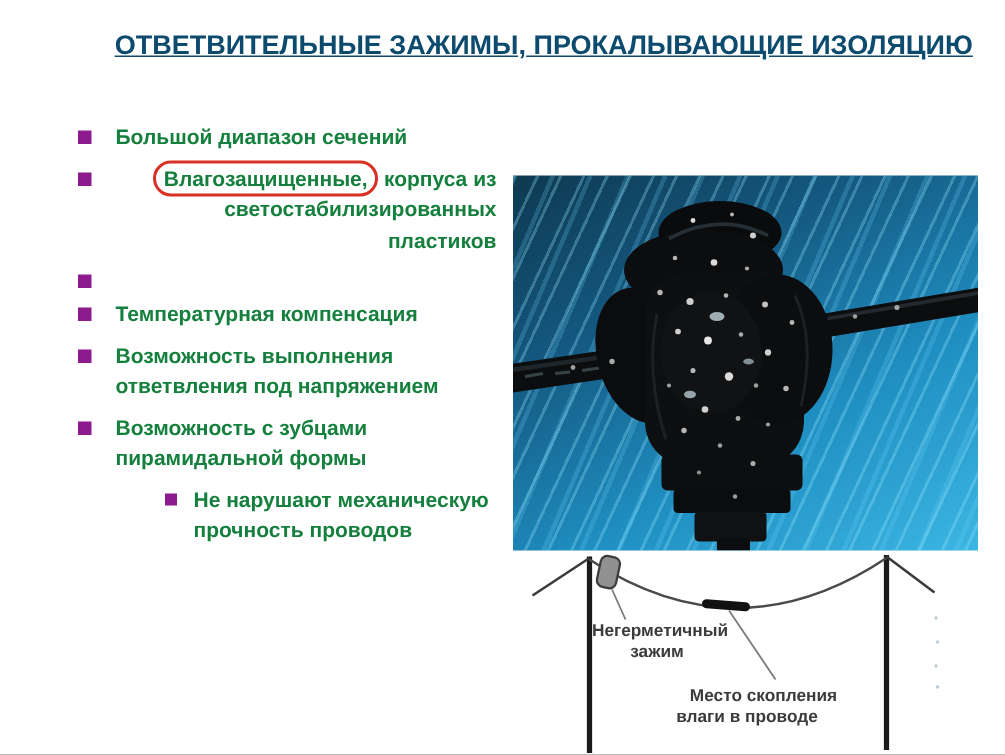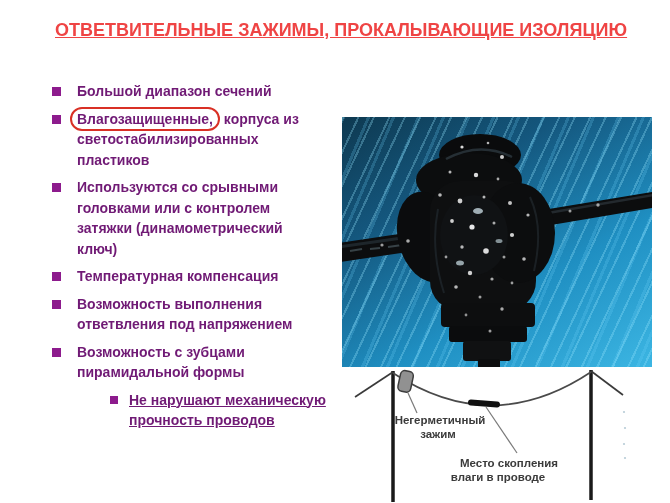--- a/index.html
+++ b/index.html
@@ -4,42 +4,42 @@
 <style>
   html,body{margin:0;padding:0;background:#888;}
   .slide{
     position:relative;width:670px;height:503px;background:#ffffff;
     overflow:hidden;font-family:"Liberation Sans",sans-serif;
     margin:0 auto;
   }
   
   .title{
     position:absolute;top:20px;left:0;right:0;padding-left:55px;
-    font-size:18px;font-weight:bold;
-    color:#ef4444;text-decoration:underline;
+    text-align:center;font-size:18px;font-weight:bold;
+    color:#0c4a6e;text-decoration:underline;
     letter-spacing:0px;white-space:nowrap;
   }
   
   .bullets{
     position:absolute;left:52px;top:81px;width:298px;
     list-style:none;margin:0;padding:0;
   }
   .bullets li{
     display:flex;align-items:flex-start;margin:0 0 7px 0;
-    color:#701a75;font-size:14px;line-height:20.5px;font-weight:bold;
+    color:#15803d;font-size:14px;line-height:20.5px;font-weight:bold;
   }
   .bullets .marker{
     flex:0 0 auto;width:9px;height:9px;background:#8d1b8d;
     margin:6px 16px 0 0;
   }
   .bullets .txt{max-width:240px;}
-  .bullets .txt.wide{max-width:254px;}
+  .bullets .txt.wide{max-width:254px;text-align:right;}
   .bullets li.sub{margin-left:58px;margin-top:0;}
   .bullets li.sub .marker{width:8px;height:8px;margin-right:11px;}
-  .bullets li.sub .txt{max-width:222px;text-decoration:underline;}
+  .bullets li.sub .txt{max-width:222px;}
   .circled{
     display:inline-block;border:2px solid #d93025;border-radius:14px;
     padding:0 5px;margin:-2px 0 -2px -7px;
   }
   
   .photo{
     position:absolute;left:342px;top:117px;width:310px;height:250px;
     background:
       repeating-linear-gradient(115deg, rgba(150,230,255,0.30) 0 2px, rgba(150,230,255,0) 2px 14px),
       repeating-linear-gradient(113deg, rgba(110,210,250,0.22) 0 3px, rgba(110,210,250,0) 3px 23px),
@@ -65,21 +65,20 @@
     <li>
       <span class="marker"></span>
       <span class="txt">Большой диапазон сечений</span>
     </li>
     <li>
       <span class="marker"></span>
       <span class="txt wide"><span class="circled">Влагозащищенные,</span><span> корпуса из светостабилизированных пластиков</span></span>
     </li>
     <li>
       <span class="marker"></span>
-      <span class="txt">Используются со срывными головками или с контролем затяжки (динамометрический ключ)</span>
     </li>
     <li>
       <span class="marker"></span>
       <span class="txt">Температурная компенсация</span>
     </li>
     <li>
       <span class="marker"></span>
       <span class="txt">Возможность выполнения ответвления под напряжением</span>
     </li>
     <li>

